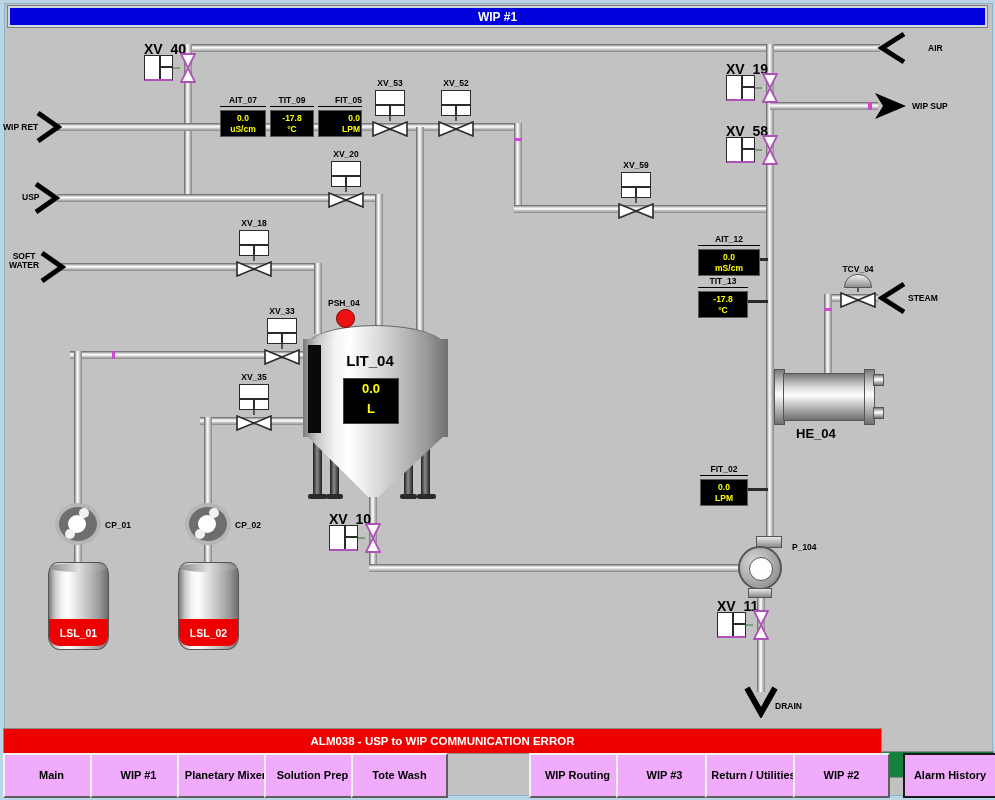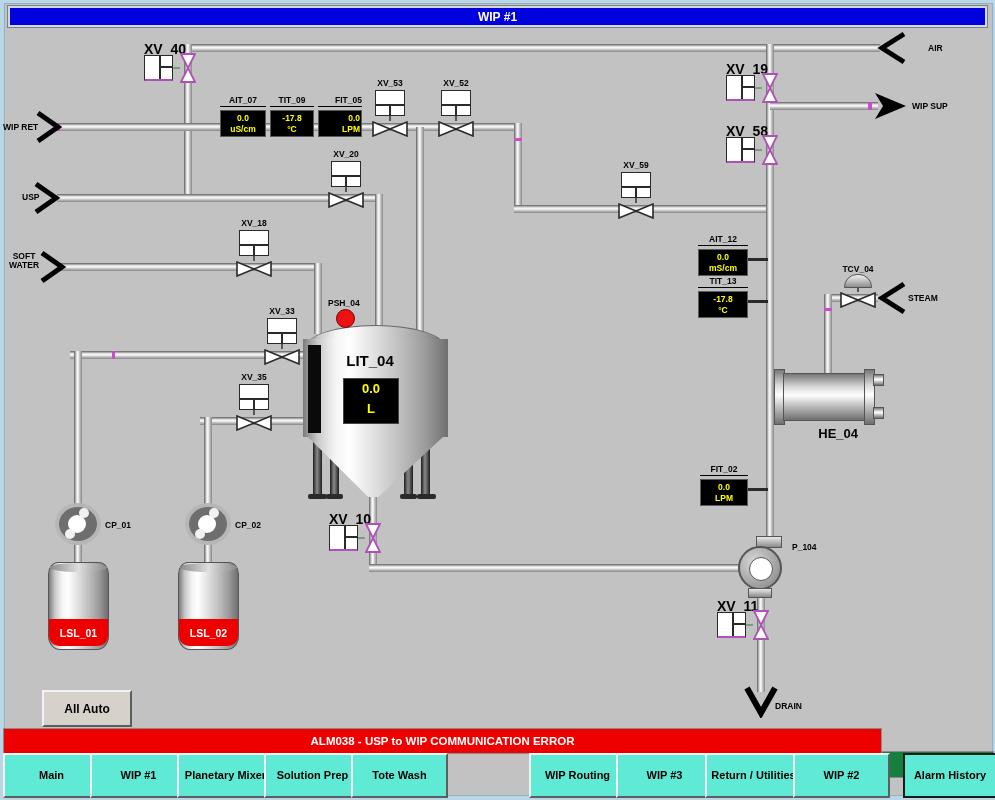--- a/index.html
+++ b/index.html
@@ -32,21 +32,21 @@
   
   .inst{position:absolute;z-index:6;text-align:center;}
   .ilabel{font-size:8.5px;font-weight:bold;color:#000;border-bottom:1.5px solid #000;padding-bottom:1px;margin-bottom:3px;}
   .ibox{background:#000;border:1px solid #5a5a5a;color:#ffff00;font-size:8.5px;font-weight:bold;line-height:1.25;padding:2px 1px;}
   
   .metal-h{background:linear-gradient(90deg,#7b7b7b 0%,#c9c9c9 10%,#f4f4f4 22%,#ffffff 32%,#e2e2e2 48%,#bdbdbd 68%,#9a9a9a 85%,#6f6f6f 100%);}
   .metal-v{background:linear-gradient(180deg,#777 0%,#d8d8d8 28%,#fff 46%,#c2c2c2 68%,#6f6f6f 100%);}
   .dome{position:absolute;border-radius:50% 50% 0 0 / 100% 100% 0 0;border-top:1px solid #666;z-index:3;}
   .leg{position:absolute;width:9px;background:linear-gradient(90deg,#1d1d1d,#8a8a8a 45%,#1d1d1d);z-index:2;}
   .foot{position:absolute;height:5px;background:#2a2a2a;border-radius:2px;z-index:2;}
-  .btn{position:absolute;background:#5eead4;border-top:2px solid #f2f2f2;border-left:2px solid #f2f2f2;border-right:2px solid #5e5e5e;border-bottom:2px solid #5e5e5e;color:#000;font-weight:bold;display:flex;align-items:center;justify-content:center;text-align:center;cursor:default;z-index:7;}
+  .btn{position:absolute;background:#f0abfc;border-top:2px solid #f2f2f2;border-left:2px solid #f2f2f2;border-right:2px solid #5e5e5e;border-bottom:2px solid #5e5e5e;color:#000;font-weight:bold;display:flex;align-items:center;justify-content:center;text-align:center;cursor:default;z-index:7;}
   .navbtn{font-size:11px;line-height:1.15;padding:0 4px;}
   .kpump{position:absolute;z-index:4;}
 </style>
 </head>
 <body>
 
 <div class="window">
   <div class="surface"></div>
   <div class="titlebar">
       <span>WIP #1</span>
@@ -300,21 +300,21 @@
         <div>°C</div>
       </div>
   </div>
   <div class="inst" style="left:318px;top:95px;width:44px;text-align:right;">
     <div class="ilabel">FIT_05</div>
     <div class="ibox">
         <div>0.0</div>
         <div>LPM</div>
       </div>
   </div>
-  <div class="inst" style="left:698px;top:234px;width:50px;">
+  <div class="inst" style="left:698px;top:234px;width:62px;">
     <div class="ilabel">AIT_12</div>
     <div class="ibox">
         <div>0.0</div>
         <div>mS/cm</div>
       </div>
   </div>
   <div class="inst" style="left:698px;top:276px;width:50px;">
     <div class="ilabel">TIT_13</div>
     <div class="ibox">
         <div>-17.8</div>
@@ -378,33 +378,30 @@
     <div style="position:absolute;left:1px;bottom:4px;width:59px;height:27px;background:#ee0000;border-radius:0 0 10px 10px;display:flex;align-items:center;justify-content:center;color:#fff;font-weight:bold;font-size:10.5px;">
       <span>LSL_02</span>
     </div>
   </div>
 
   <div class="metal-v" style="position:absolute;left:774px;top:369px;width:9px;height:54px;z-index:4;border:1px solid #555;"></div>
   <div class="metal-v" style="position:absolute;left:783px;top:373px;width:81px;height:46px;z-index:4;border:1px solid #555;"></div>
   <div class="metal-v" style="position:absolute;left:864px;top:369px;width:9px;height:54px;z-index:4;border:1px solid #555;"></div>
   <div class="metal-v" style="position:absolute;left:873px;top:374px;width:9px;height:10px;z-index:4;border:1px solid #555;"></div>
   <div class="metal-v" style="position:absolute;left:873px;top:407px;width:9px;height:10px;z-index:4;border:1px solid #555;"></div>
-  <span class="lbl" style="left:796px;top:426px;width:62px;font-size:13px;text-align:right;">HE_04</span>
+  <span class="lbl" style="left:796px;top:426px;width:62px;font-size:13px;text-align:left;">HE_04</span>
 
   <div class="kpump" style="left:736px;top:544px;width:50px;height:50px;">
     <div style="position:absolute;left:20px;top:-8px;width:24px;height:10px;background:linear-gradient(180deg,#e8e8e8,#8a8a8a);border:1px solid #555;"></div>
     <div style="position:absolute;left:2px;top:2px;width:44px;height:44px;border-radius:50%;background:radial-gradient(circle at 35% 35%,#d8d8d8,#9a9a9a 70%,#787878);border:2px solid #555;box-sizing:border-box;"></div>
     <div style="position:absolute;left:13px;top:13px;width:22px;height:22px;border-radius:50%;background:#fff;border:1px solid #555;"></div>
     <div style="position:absolute;left:12px;top:44px;width:22px;height:8px;background:linear-gradient(180deg,#e8e8e8,#8a8a8a);border:1px solid #555;"></div>
   </div>
   <span class="lbl" style="left:792px;top:542px;">P_104</span>
 
-  <div class="btn" style="left:42px;top:690px;width:86px;height:33px;background:#d6d2ca;font-size:12px;">
-      <span>All Auto</span>
-    </div>
 
   <div style="position:absolute;left:3px;top:728px;width:877px;height:24px;background:#ee0000;border:1px solid #8a8a8a;display:flex;align-items:center;justify-content:center;z-index:7;">
     <span style="color:#fff;font-weight:bold;font-size:11.5px;">ALM038 - USP to WIP COMMUNICATION ERROR</span>
   </div>
   <div style="position:absolute;left:881px;top:751px;width:111px;height:25px;background:#15803d;border:1px solid #8a8a8a;display:flex;align-items:center;justify-content:center;z-index:7;">
     <span style="color:#fff;font-weight:bold;font-size:13px;">Fault Reset</span>
   </div>
 
   <div class="btn navbtn" style="left:3px;top:753px;width:85px;height:41px;">
       <span>Main</span>

